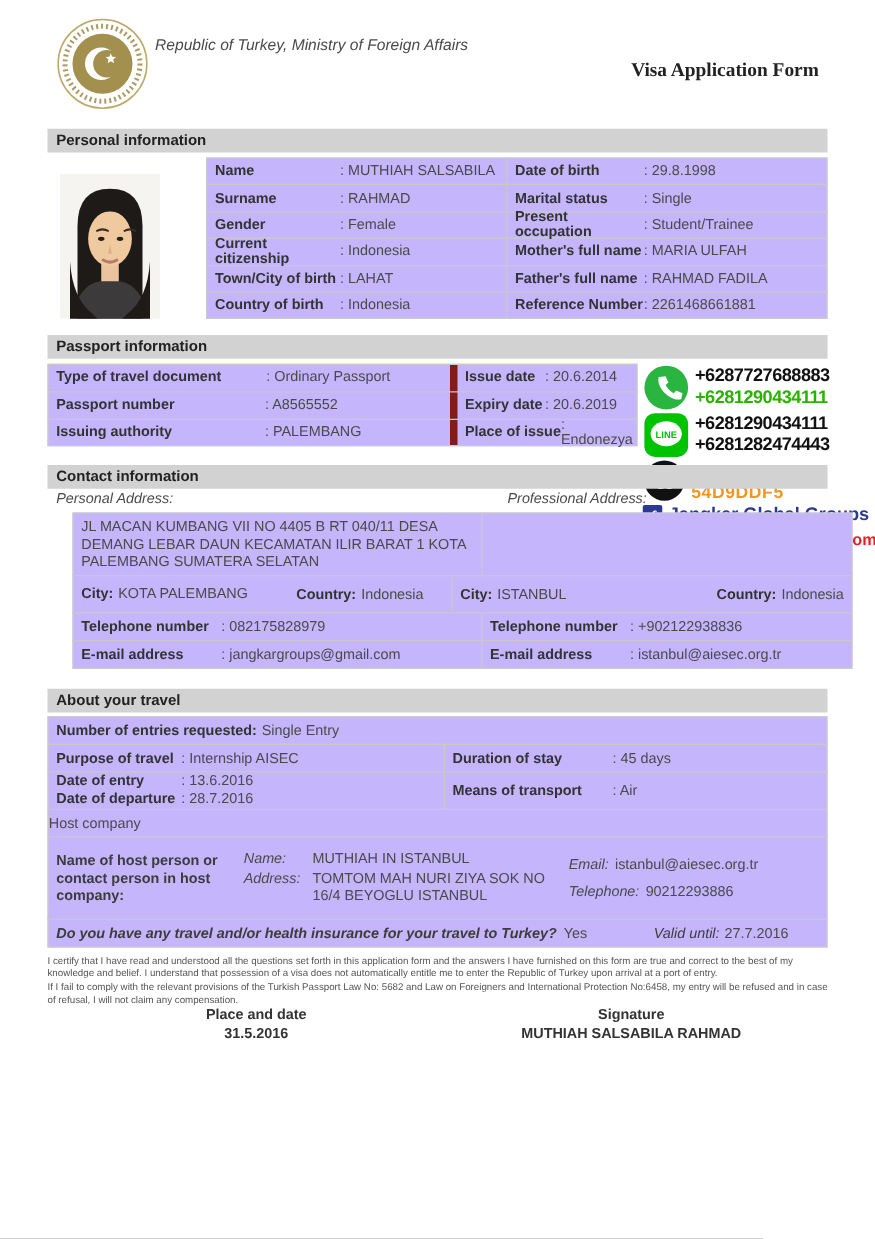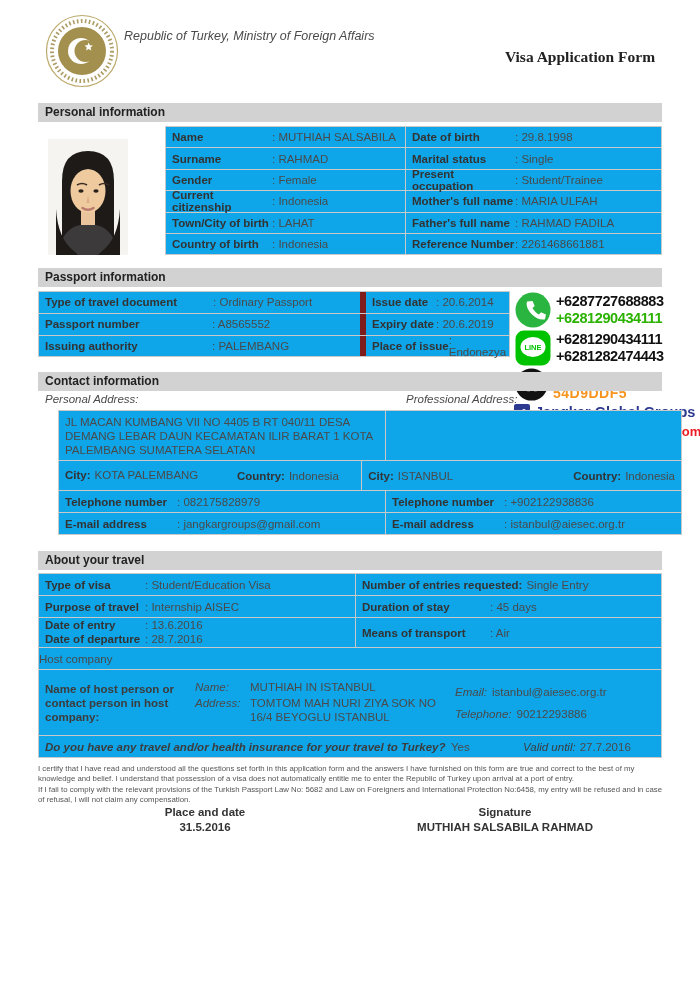--- a/index.html
+++ b/index.html
@@ -14,21 +14,21 @@
   .hdr-titles { position:absolute; left:124px; top:22px; }
   .hdr-title { font-size:17.5px; font-weight:bold; color:#3a3a3a; letter-spacing:.2px; }
   .hdr-sub { font-size:12.5px; font-style:italic; color:#4a4a4a; margin-top:7px; }
   .form-title { position:absolute; left:480px; top:48px; width:200px; text-align:center;
     font-family:"Liberation Serif", serif; font-weight:bold; font-size:15.5px; color:#222; }
   
   .secbar { position:absolute; left:38px; width:624px; height:19px; background:#d2d2d2;
     font-size:12px; font-weight:bold; color:#222; padding:2px 7px; }
   
   .tbl { position:absolute; background:#fff; font-size:11.5px; }
-  .trow { display:flex; border:1px solid #c9c9c9; margin-top:-1px; align-items:center; background:#0ea5e9; }
+  .trow { display:flex; border:1px solid #c9c9c9; margin-top:-1px; align-items:center; background:#c4b5fd; }
   .cell { display:flex; align-items:center; padding:2px 6px; height:100%; }
   .lbl { font-weight:bold; color:#333; flex-shrink:0; }
   .val { color:#4a4a4a; }
   
   .personal-tbl { left:165px; top:127px; width:497px; }
   .personal-tbl .trow { height:22.4px; }
   .personal-tbl .cell.l { width:240px; border-right:1px solid #c9c9c9; }
   .personal-tbl .cell.r { flex:1; }
   .personal-tbl .cell.l .lbl { width:100px; }
   .personal-tbl .cell.r .lbl { width:103px; }
@@ -360,24 +360,20 @@
       <div class="cell r">
           <span class="lbl">E-mail address</span>
           <span class="val">: istanbul@aiesec.org.tr</span>
         </div>
     </div>
   </div>
 
   <div class="secbar" style="top:551px">About your travel</div>
   <div class="tbl travel-tbl">
     <div class="trow t-r1">
-      <div class="cell l">
-          <span class="lbl tl-lbl">Type of visa</span>
-          <span class="val">: Student/Education Visa</span>
-        </div>
       <div class="cell r">
           <span class="lbl" style="margin-right:4px">Number of entries requested:</span>
           <span class="val">Single Entry</span>
         </div>
     </div>
     <div class="trow t-r2">
       <div class="cell l">
           <span class="lbl tl-lbl">Purpose of travel</span>
           <span class="val">: Internship AISEC</span>
         </div>

